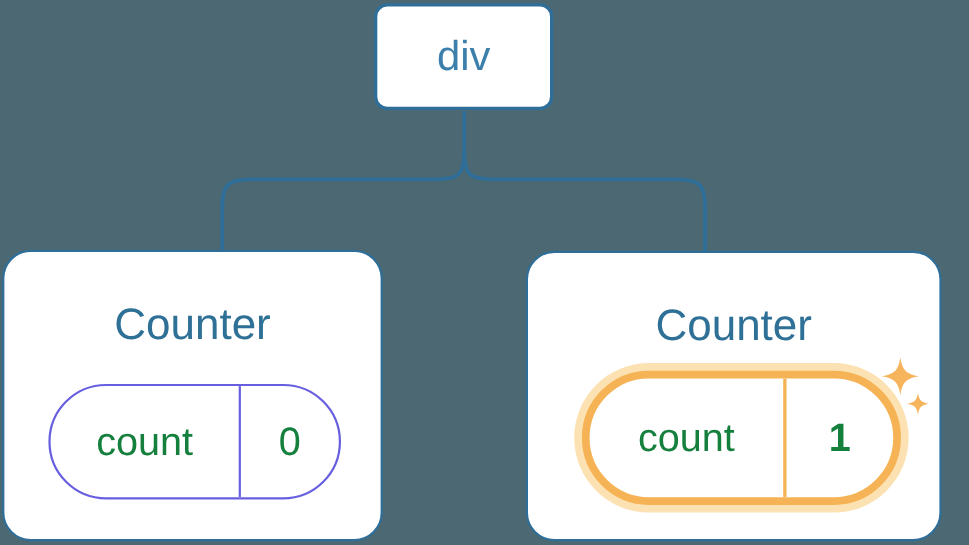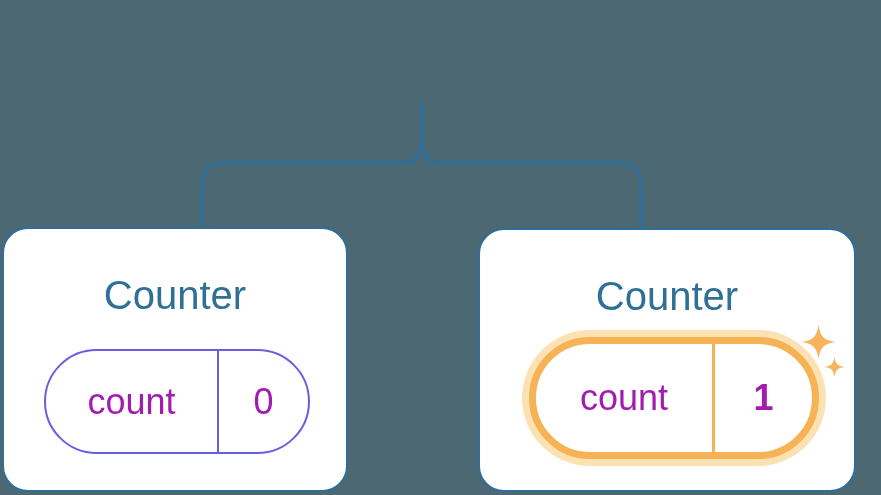--- a/index.html
+++ b/index.html
@@ -93,21 +93,21 @@
     top: 107px;
     width: 290px;
     height: 122px;
     border: 7px solid #F6B355;
     box-shadow: 0 0 0 7px #FCE2B2;
   }
   .pill-key, .pill-value {
     display: flex;
     align-items: center;
     justify-content: center;
-    color: #a21caf;
+    color: #15803d;
     font-size: 36px;
     line-height: 1;
   }
   .pill-plain .pill-key { width: 171px; }
   .pill-highlight .pill-key { width: 176px; }
   .pill-value { flex: 1; }
   .pill-divider-plain {
     width: 2px;
     background: #675FE0;
   }
@@ -129,20 +129,23 @@
 <div class="stage">
 
   <svg class="connectors" width="881" height="495" viewBox="0 0 881 495" aria-hidden="true">
     <g fill="none" stroke="#2E6E99" stroke-width="3.5">
       <path d="M422,101 L422,138"></path>
       <path d="M422,138 C422,159 417,163 396,163 L228,163 C207,163 202,168 202,189 L202,228"></path>
       <path d="M422,138 C422,159 427,163 448,163 L615,163 C636,163 641,168 641,189 L641,229"></path>
     </g>
   </svg>
 
+  <div class="node-root">
+    <span class="node-root-label">div</span>
+  </div>
 
   <div class="card card-left">
     <div class="card-title">Counter</div>
     <div class="pill pill-plain">
       <div class="pill-key">count</div>
       <div class="pill-divider-plain"></div>
       <div class="pill-value">0</div>
     </div>
   </div>
 

